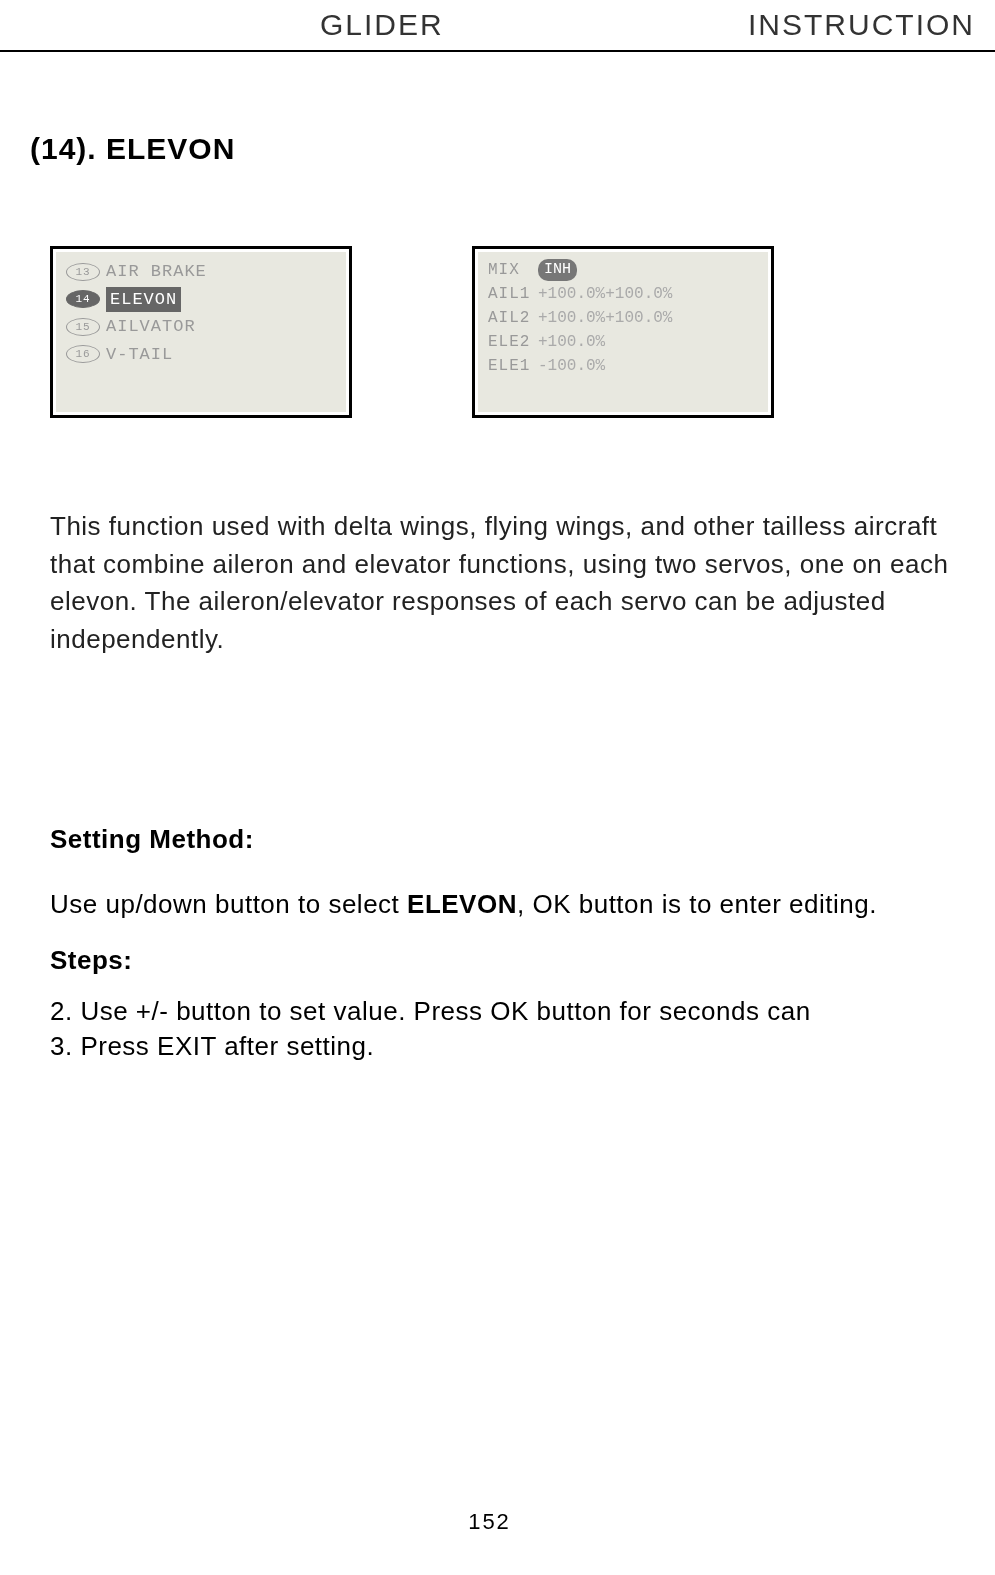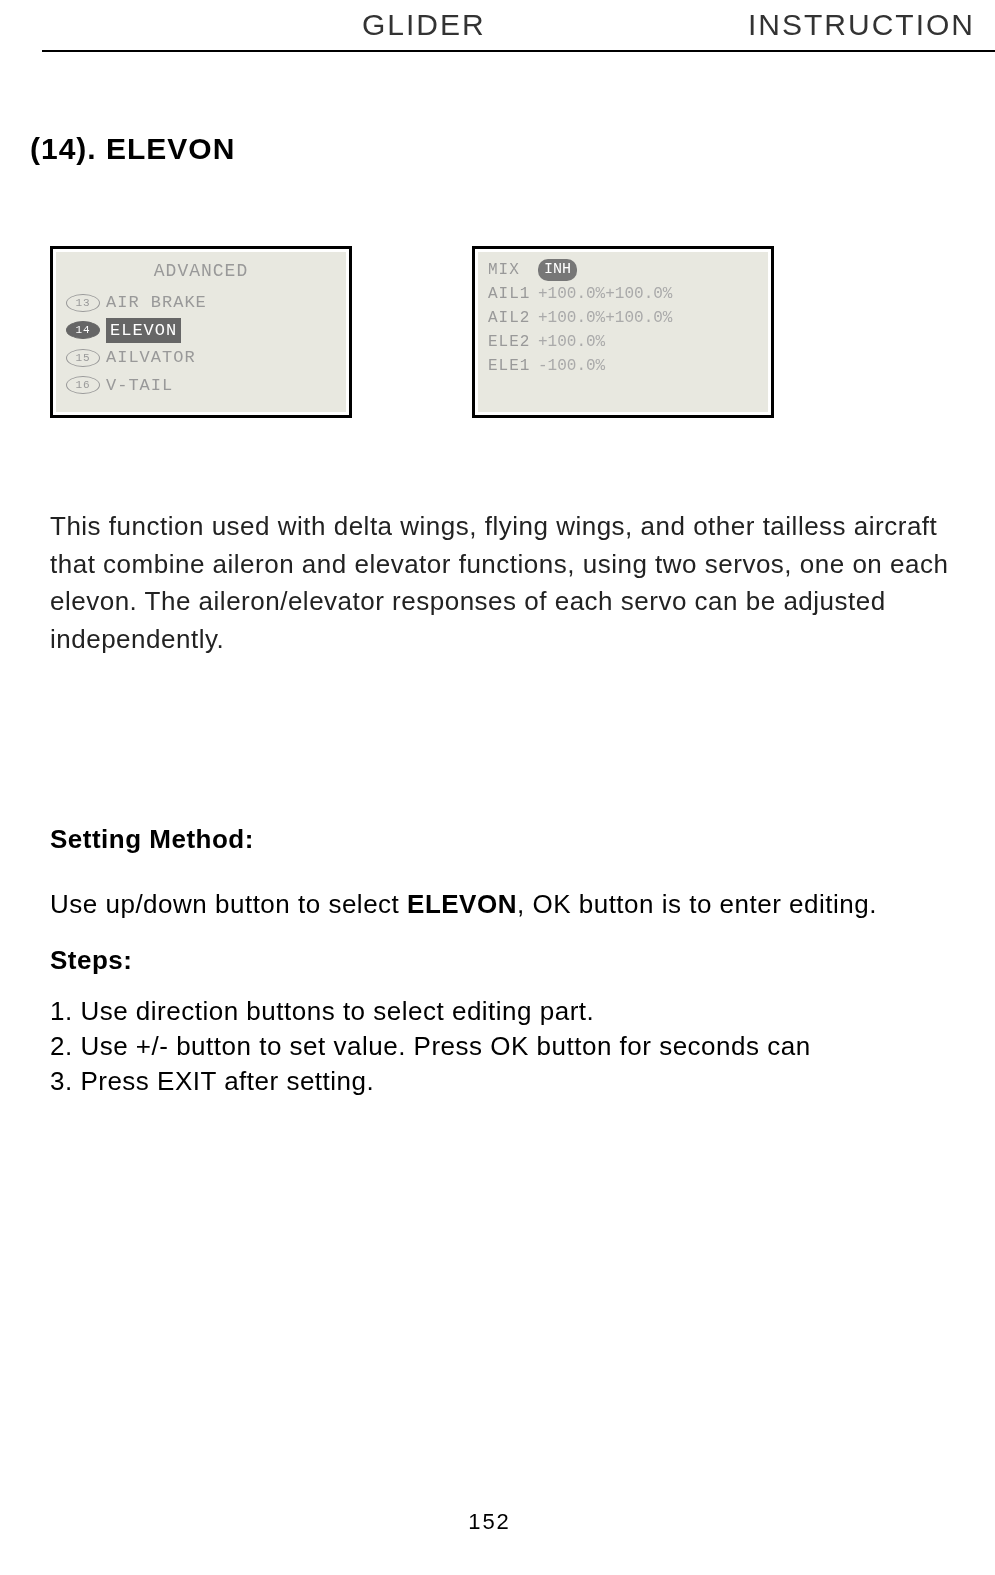--- a/index.html
+++ b/index.html
@@ -16,21 +16,20 @@
       position: relative;
     }
     .header-row {
       display: flex;
       justify-content: space-between;
       padding: 8px 20px 8px 40px;
       font-size: 30px;
       letter-spacing: 2px;
       color: #333;
       border-bottom: 2px solid #000;
-      margin-left: 42px;
     }
     .header-left {
       margin-left: 280px;
     }
     .header-right {
       margin-right: 0;
     }
     .section-title {
       font-size: 30px;
       font-weight: bold;
@@ -166,21 +165,20 @@
   <div class="header-left">GLIDER</div>
   <div class="header-right">INSTRUCTION</div>
 </div>
 
 <div class="section-title">(14). ELEVON</div>
 
 <div class="screens-row">
 
   <div class="screen-box">
     <div class="screen-inner">
-      <div class="screen-title">ADVANCED</div>
 
       <div class="menu-item">
         <span class="menu-num-circle">13</span>
         <span>AIR BRAKE</span>
       </div>
 
       <div class="menu-item selected">
         <span class="menu-num-circle">14</span>
         <span class="menu-label-box">ELEVON</span>
       </div>
@@ -227,18 +225,17 @@
 </div>
 
 <div class="body-text">This function used with delta wings, flying wings, and other tailless aircraft that combine aileron and elevator functions, using two servos, one on each elevon. The aileron/elevator responses of each servo can be adjusted independently.</div>
 
 <div class="setting-method setting-block">
   <p class="bold-h">Setting Method:</p>
   <p style="margin-top:24px;">
     <span>Use up/down button to select </span><span class="bold-h">ELEVON</span><span>, OK button is to enter editing.</span>
   </p>
   <p class="steps-h">Steps:</p>
-  <div class="step-line">1. Use direction buttons to select editing part.</div>
   <div class="step-line">2. Use +/- button to set value. Press OK button for seconds can</div>
   <div class="step-line">3. Press EXIT after setting.</div>
 </div>
 
 <div class="page-num">152</div>
 
 </body></html>

